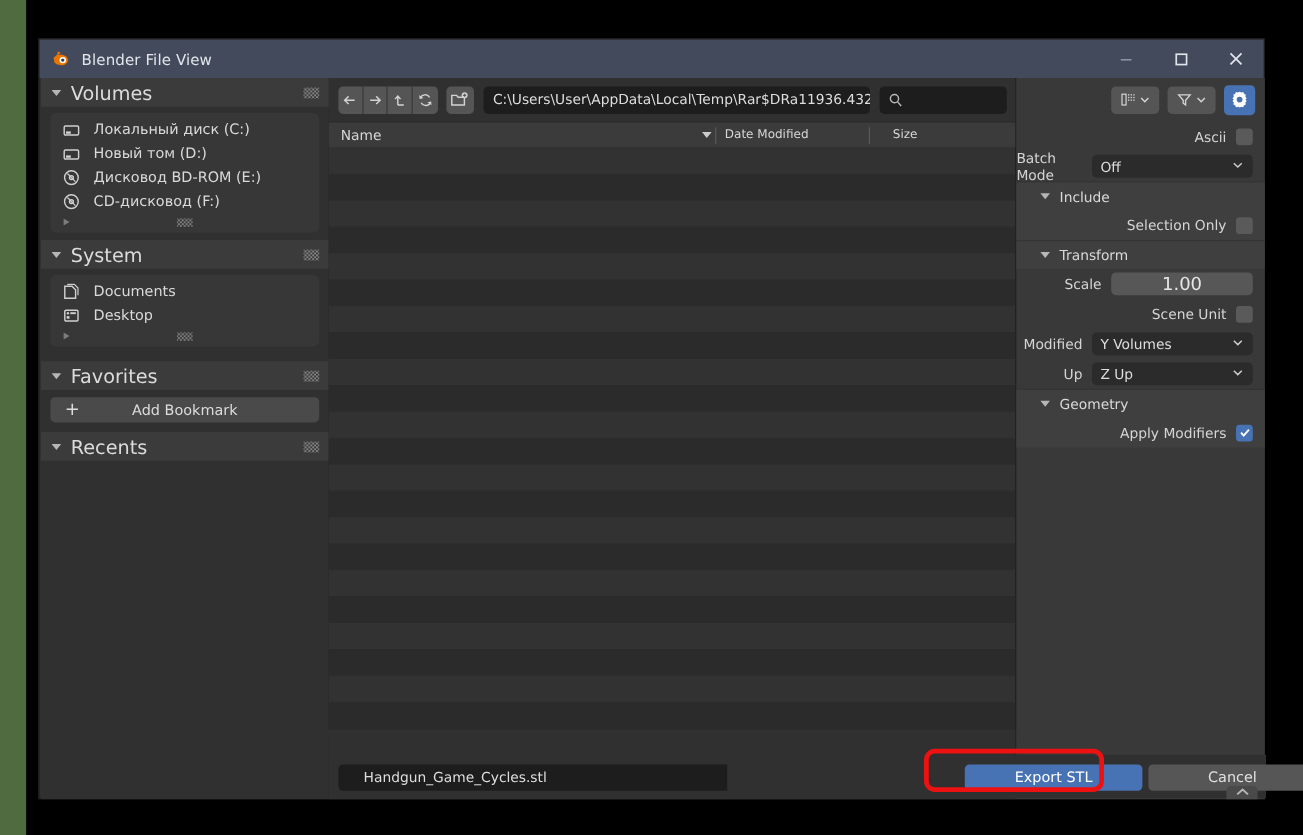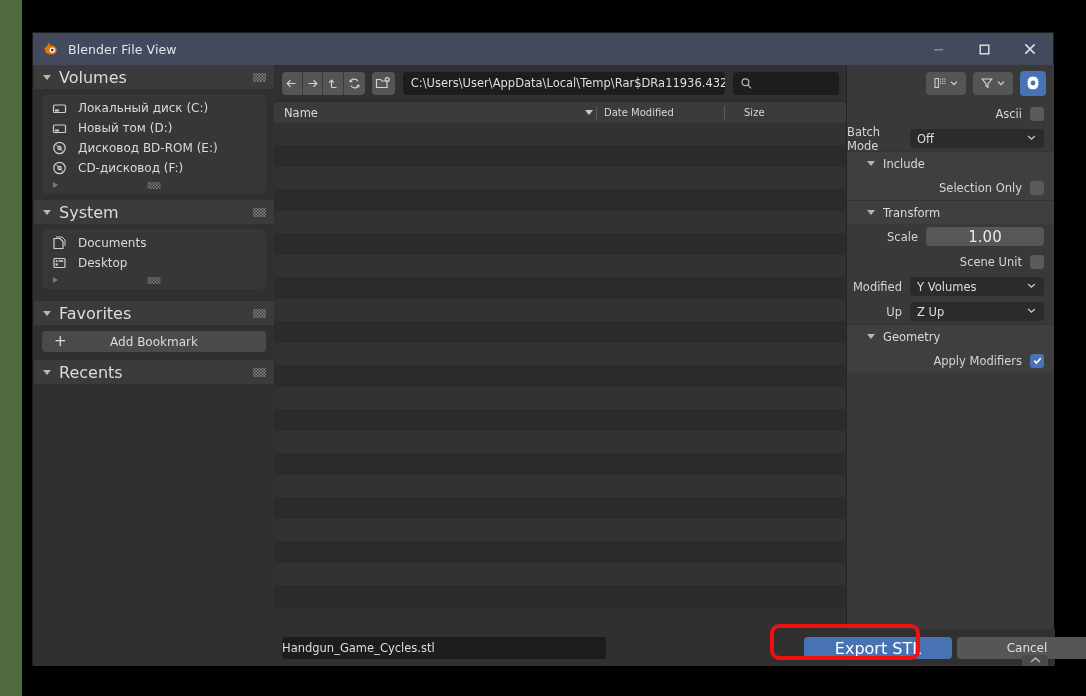--- a/index.html
+++ b/index.html
@@ -155,21 +155,21 @@
     position: absolute; right: 0; top: 0; width: 1px; height: 485px; background: #1f1f1f;
   }
 
   
   .bottombar {
     position: absolute; left: 0; bottom: 0; width: 573px; height: 36px;
     background: #303030; display: flex; align-items: center; padding: 0 8px;
   }
   .namefield {
     flex: 1 1 auto; height: 22px; background: #1d1d1d; border-radius: 4px;
-    display: flex; align-items: center; padding: 0 0; color: #dedede; font-size: 11.5px;
+    display: flex; align-items: center; padding: 0 21px; color: #dedede; font-size: 11.5px;
   }
   .pmbtn {
     width: 22px; height: 22px; display: flex; align-items: center; justify-content: center;
     color: #d2d2d2; font-size: 15px; line-height: 1;
   }
 
   
   .props {
     position: absolute; left: 814px; top: 32px; width: 207px; height: 601px;
     background: #393939;
@@ -203,21 +203,21 @@
   .sect-head .tri { margin-right: 8px; }
   .sect-title { color: #d9d9d9; font-size: 11.5px; }
 
   
   .footerstrip {
     position: absolute; left: 573px; bottom: 0; width: 449px; height: 36px;
     background: #303030; display: flex; align-items: center;
   }
   .btn-primary {
     position: absolute; left: 198px; top: 8px; width: 148px; height: 22px;
-    background: #4772b3; border-radius: 4px; color: #ffffff; font-size: 16px;
+    background: #4772b3; border-radius: 4px; color: #ffffff; font-size: 12px;
     display: flex; align-items: center; justify-content: center;
   }
   .btn-secondary {
     position: absolute; left: 351px; top: 8px; width: 140px; height: 22px;
     background: #565656; border-radius: 4px; color: #e0e0e0; font-size: 12px;
     display: flex; align-items: center; justify-content: center;
   }
   .highlight-box {
     position: absolute; left: 770px; top: 624px; width: 150px; height: 36px;
     border: 4px solid #ee1111; border-radius: 9px; pointer-events: none;

